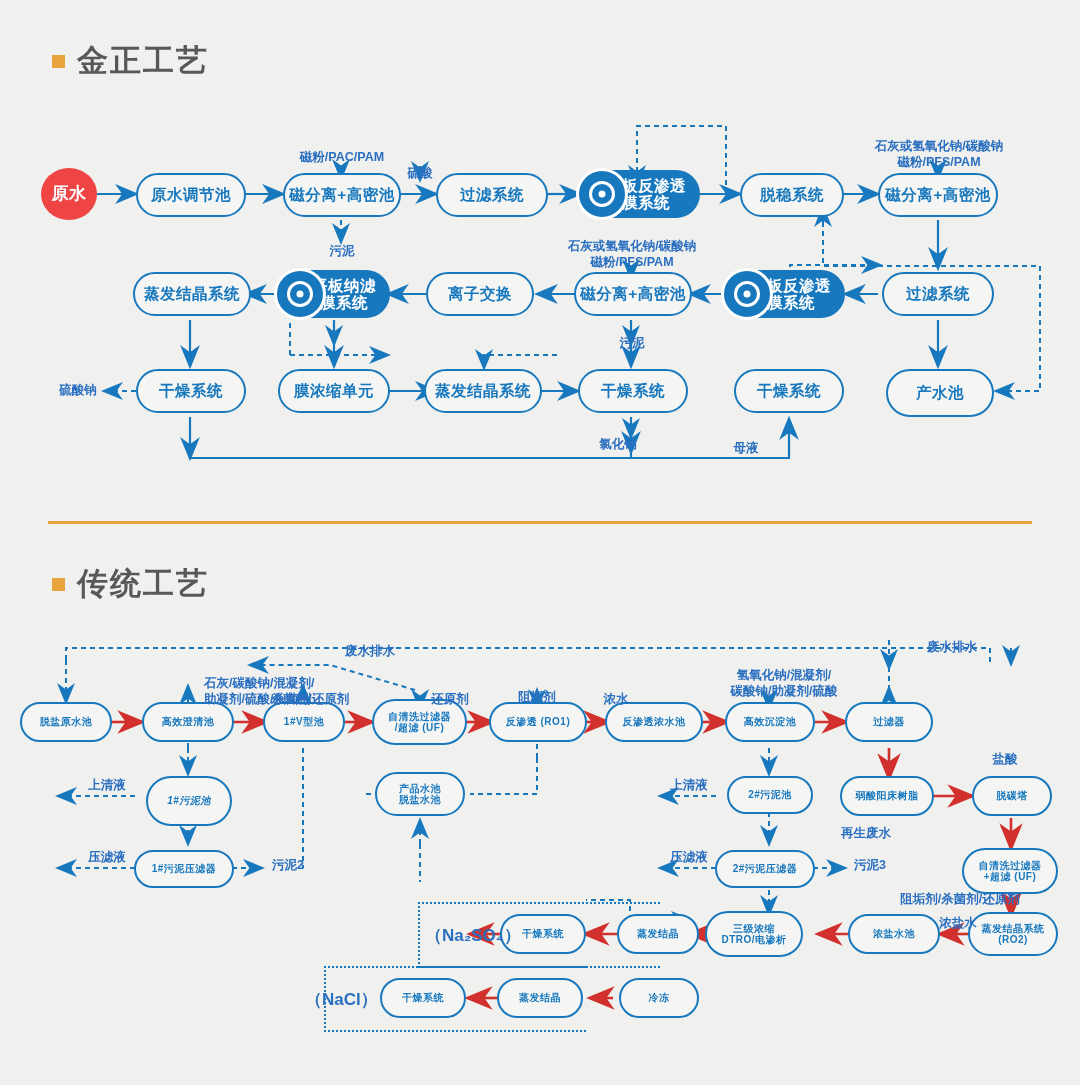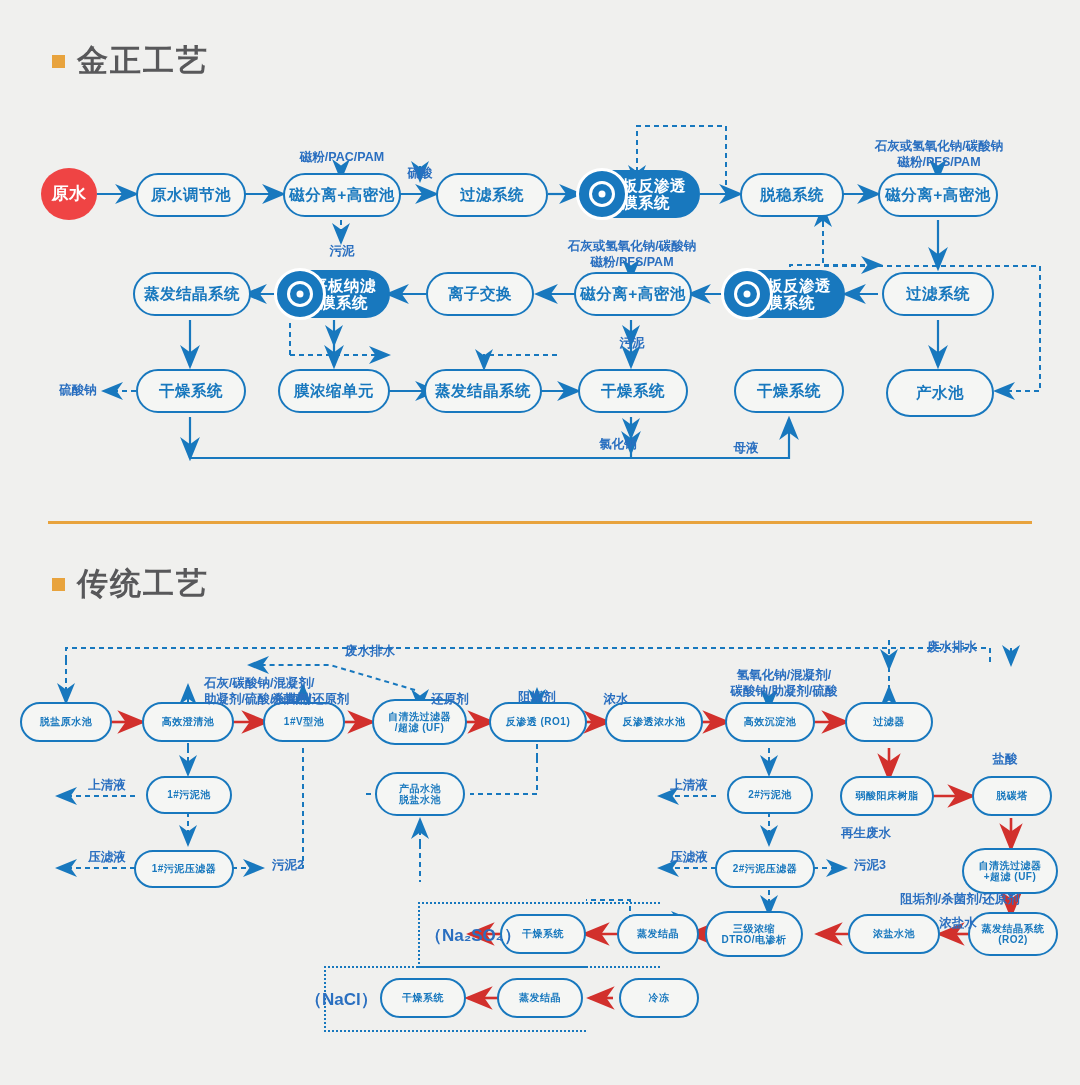--- a/index.html
+++ b/index.html
@@ -228,21 +228,21 @@
 <div class="node small" style="left:20px;top:702px;width:92px;height:40px;">脱盐原水池</div>
 <div class="node small" style="left:142px;top:702px;width:92px;height:40px;">高效澄清池</div>
 <div class="node small" style="left:263px;top:702px;width:82px;height:40px;">1#V型池</div>
 <div class="node small" style="left:372px;top:699px;width:95px;height:46px;white-space:pre-line;">自清洗过滤器
 /超滤 (UF)</div>
 <div class="node small" style="left:489px;top:702px;width:98px;height:40px;">反渗透 (RO1)</div>
 <div class="node small" style="left:605px;top:702px;width:98px;height:40px;">反渗透浓水池</div>
 <div class="node small" style="left:725px;top:702px;width:90px;height:40px;">高效沉淀池</div>
 <div class="node small" style="left:845px;top:702px;width:88px;height:40px;">过滤器</div>
 
-<div class="node small" style="left:146px;top:776px;width:86px;height:38px;">1#污泥池</div>
+<div class="node small" style="left:146px;top:776px;width:86px;height:50px;font-style:italic;">1#污泥池</div>
 <div class="node small" style="left:134px;top:850px;width:100px;height:38px;">1#污泥压滤器</div>
 <div class="node small" style="left:375px;top:772px;width:90px;height:44px;white-space:pre-line;">产品水池
 脱盐水池</div>
 <div class="node small" style="left:727px;top:776px;width:86px;height:38px;">2#污泥池</div>
 <div class="node small" style="left:715px;top:850px;width:100px;height:38px;">2#污泥压滤器</div>
 <div class="node small" style="left:840px;top:776px;width:94px;height:40px;">弱酸阳床树脂</div>
 <div class="node small" style="left:972px;top:776px;width:80px;height:40px;">脱碳塔</div>
 <div class="node small" style="left:962px;top:848px;width:96px;height:46px;white-space:pre-line;">自清洗过滤器
 +超滤 (UF)</div>
 <div class="node small" style="left:968px;top:912px;width:90px;height:44px;white-space:pre-line;">蒸发结晶系统

